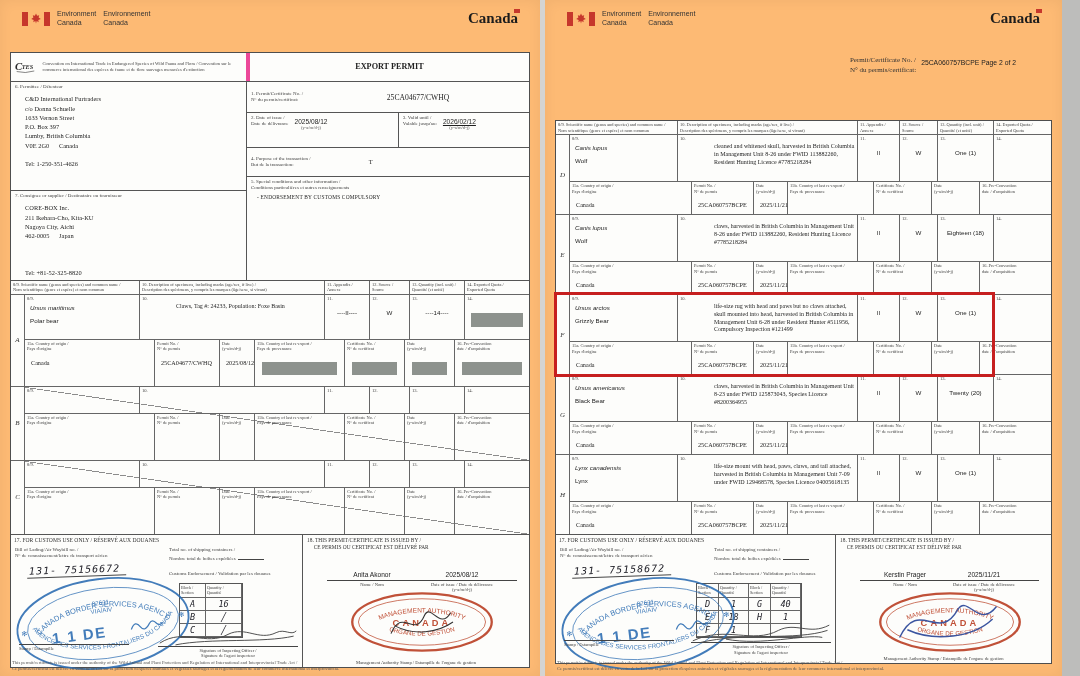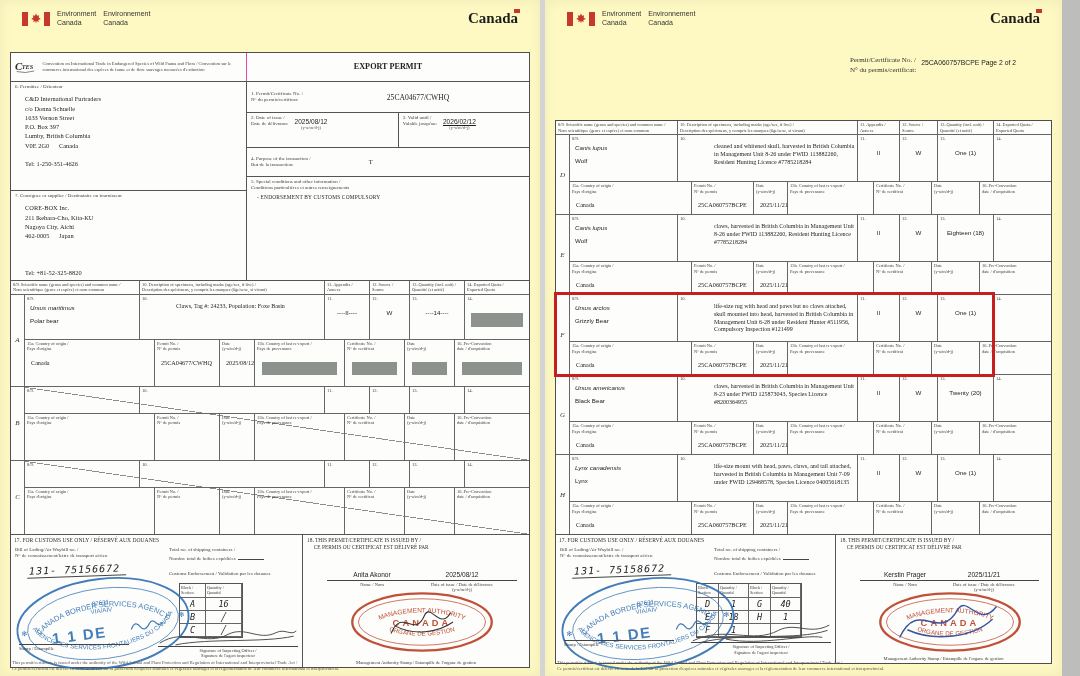--- a/index.html
+++ b/index.html
@@ -1,18 +1,18 @@
 <!DOCTYPE html>
 <html><head>
 <meta charset="utf-8">
 <style>
   html,body{margin:0;padding:0;background:#c7c7c5;}
   .canvas{position:relative;width:1080px;height:676px;overflow:hidden;background:#c7c7c5;
           font-family:"Liberation Serif",serif;color:#3f3f3f;display:flex;}
-  .page{background:#fef9c3;height:676px;position:relative;box-shadow:inset 0 0 14px rgba(0,0,0,.06);}
+  .page{background:#fdba74;height:676px;position:relative;box-shadow:inset 0 0 14px rgba(0,0,0,.06);}
   #pageL{width:540px;}
   .pgap{width:5px;height:676px;background:#d4d4d2;}
   #pageR{width:517px;}
   .edgestrip{width:18px;height:676px;background:#bdbdbb;}
 
   
   .govhead{display:flex;justify-content:space-between;align-items:flex-start;padding:10px 16px 0 22px;height:38px;}
   .fip{display:flex;gap:7px;align-items:flex-start;}
   .fip svg{margin-top:2px;}
   .fip .t{font-family:"Liberation Sans",sans-serif;font-size:7px;line-height:1.25;color:#333;white-space:pre-wrap;}
@@ -21,21 +21,21 @@
 
   
   .form{margin:4px 10px 0 10px;border:1.3px solid #4e4e4e;background:#fdfdfb;}
   label,.lab{font-size:5px;line-height:1.25;color:#3f3f3f;display:block;white-space:pre-wrap;}
   .val{font-family:Liberation Serif, serif;font-size:6.4px;color:#1f1f1f;white-space:pre-wrap;line-height:1.45;}
   .pre{white-space:pre-wrap;}
 
   .topband{display:grid;grid-template-columns:1fr 283px;border-bottom:1px solid #555;}
   .cites-cell{display:flex;gap:6px;padding:3px 4px;align-items:center;}
   .cites-text{font-size:4.6px;line-height:1.3;color:#444;}
-  .title-cell{border-left:1px solid #ec4899;text-align:center;font-weight:bold;font-size:8.2px;color:#222;
+  .title-cell{border-left:4px solid #ec4899;text-align:center;font-weight:bold;font-size:8.2px;color:#222;
               display:flex;flex-direction:column;justify-content:center;line-height:1.35;}
 
   .midband{display:grid;grid-template-columns:1fr 283px;border-bottom:1px solid #555;}
   .col-l{display:flex;flex-direction:column;}
   .b6{height:104px;padding:2px 4px;}
   .b7{border-top:1px solid #555;flex:1;padding:2px 4px;}
   .addr{margin:4px 0 0 10px;font-size:6.4px;}
   .col-r{border-left:1px solid #555;display:flex;flex-direction:column;}
   .b1{height:26px;padding:2px 4px;display:flex;align-items:center;gap:8px;}
   .b1 .val{font-size:7.6px;flex:1;text-align:center;}

